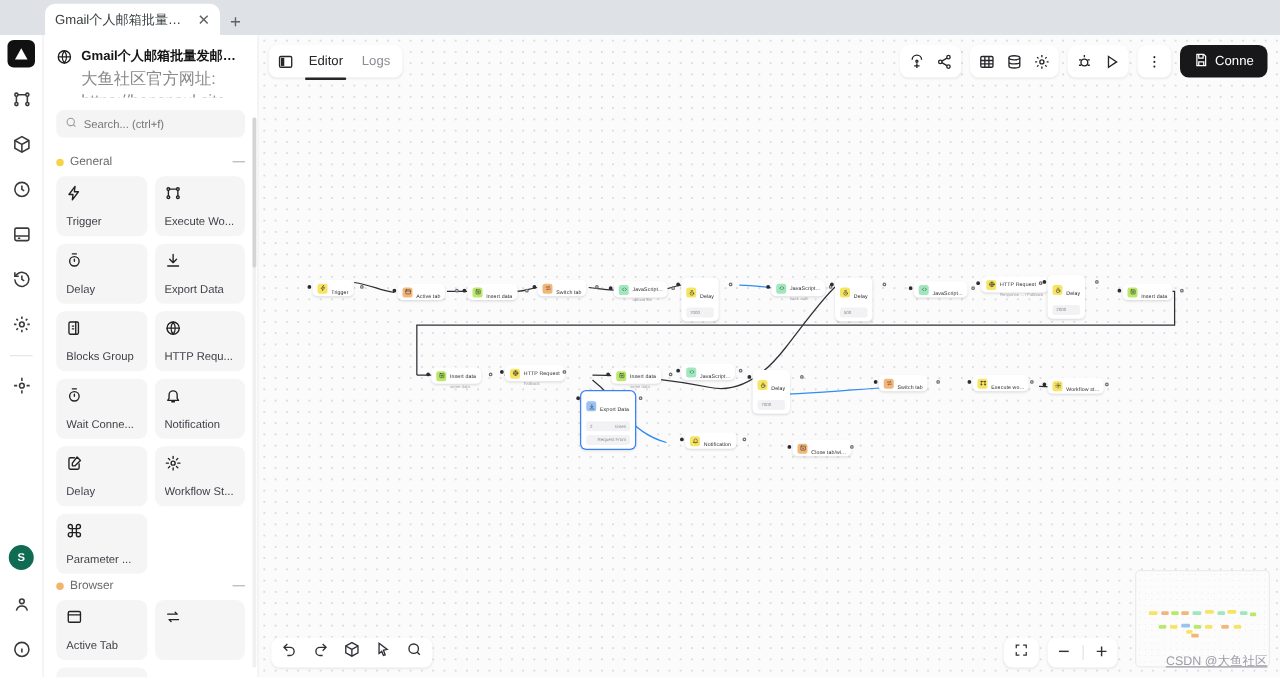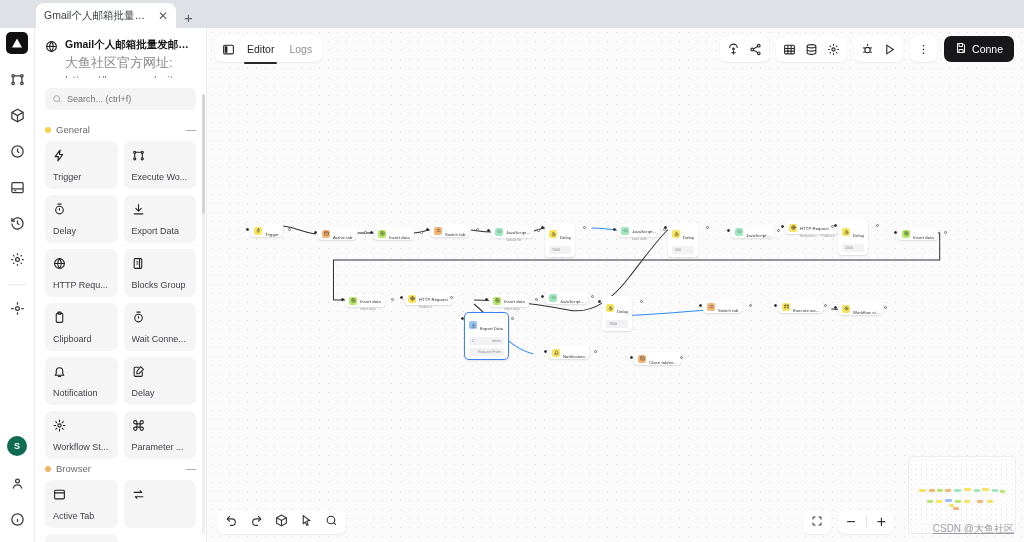--- a/index.html
+++ b/index.html
@@ -358,38 +358,31 @@
               <span class="card-label">Delay</span>
             </div>
             <div class="card">
               <span><svg class="" viewBox="0 0 24 24" fill="none" stroke="currentColor" stroke-width="2" stroke-linecap="round" stroke-linejoin="round">
                   <path d="M12 3v11M7 10l5 5 5-5M4 20h16"></path>
                 </svg></span>
               <span class="card-label">Export Data</span>
             </div>
             <div class="card">
               <span><svg class="" viewBox="0 0 24 24" fill="none" stroke="currentColor" stroke-width="2" stroke-linecap="round" stroke-linejoin="round">
+                  <rect x="4" y="3" width="14" height="18" rx="2"></rect>
+                  <path d="M14 3v18M9 9h2M9 13h2"></path>
+                </svg></span>
+              <span class="card-label">Blocks Group</span>
+            </div>
+            <div class="card">
+              <span><svg class="" viewBox="0 0 24 24" fill="none" stroke="currentColor" stroke-width="2" stroke-linecap="round" stroke-linejoin="round">
                   <circle cx="12" cy="12" r="9"></circle>
                   <path d="M3 12h18M12 3a15 15 0 0 1 0 18 15 15 0 0 1 0-18"></path>
                 </svg></span>
               <span class="card-label">HTTP Requ...</span>
-            </div>
-            <div class="card">
-              <span><svg class="" viewBox="0 0 24 24" fill="none" stroke="currentColor" stroke-width="2" stroke-linecap="round" stroke-linejoin="round">
-                  <rect x="4" y="3" width="14" height="18" rx="2"></rect>
-                  <path d="M14 3v18M9 9h2M9 13h2"></path>
-                </svg></span>
-              <span class="card-label">Blocks Group</span>
-            </div>
-            <div class="card">
-              <span><svg class="" viewBox="0 0 24 24" fill="none" stroke="currentColor" stroke-width="2" stroke-linecap="round" stroke-linejoin="round">
-                  <rect x="6" y="4" width="12" height="17" rx="2"></rect>
-                  <rect x="9" y="2" width="6" height="4" rx="1"></rect>
-                </svg></span>
-              <span class="card-label">Clipboard</span>
             </div>
             <div class="card">
               <span><svg class="" viewBox="0 0 24 24" fill="none" stroke="currentColor" stroke-width="2" stroke-linecap="round" stroke-linejoin="round">
                   <circle cx="12" cy="13" r="7"></circle>
                   <path d="M12 10v3M9 2h6"></path>
                 </svg></span>
               <span class="card-label">Wait Conne...</span>
             </div>
             <div class="card">
               <span><svg class="" viewBox="0 0 24 24" fill="none" stroke="currentColor" stroke-width="2" stroke-linecap="round" stroke-linejoin="round">

